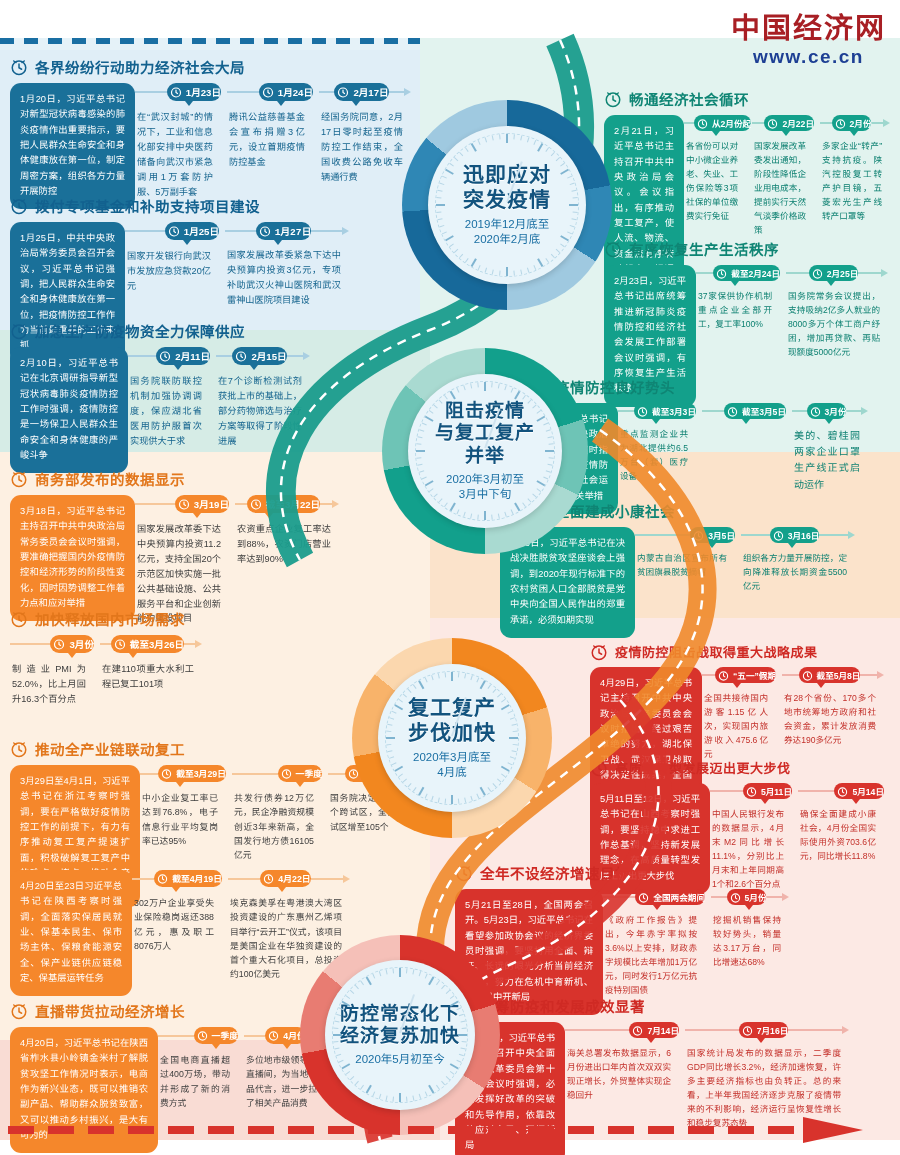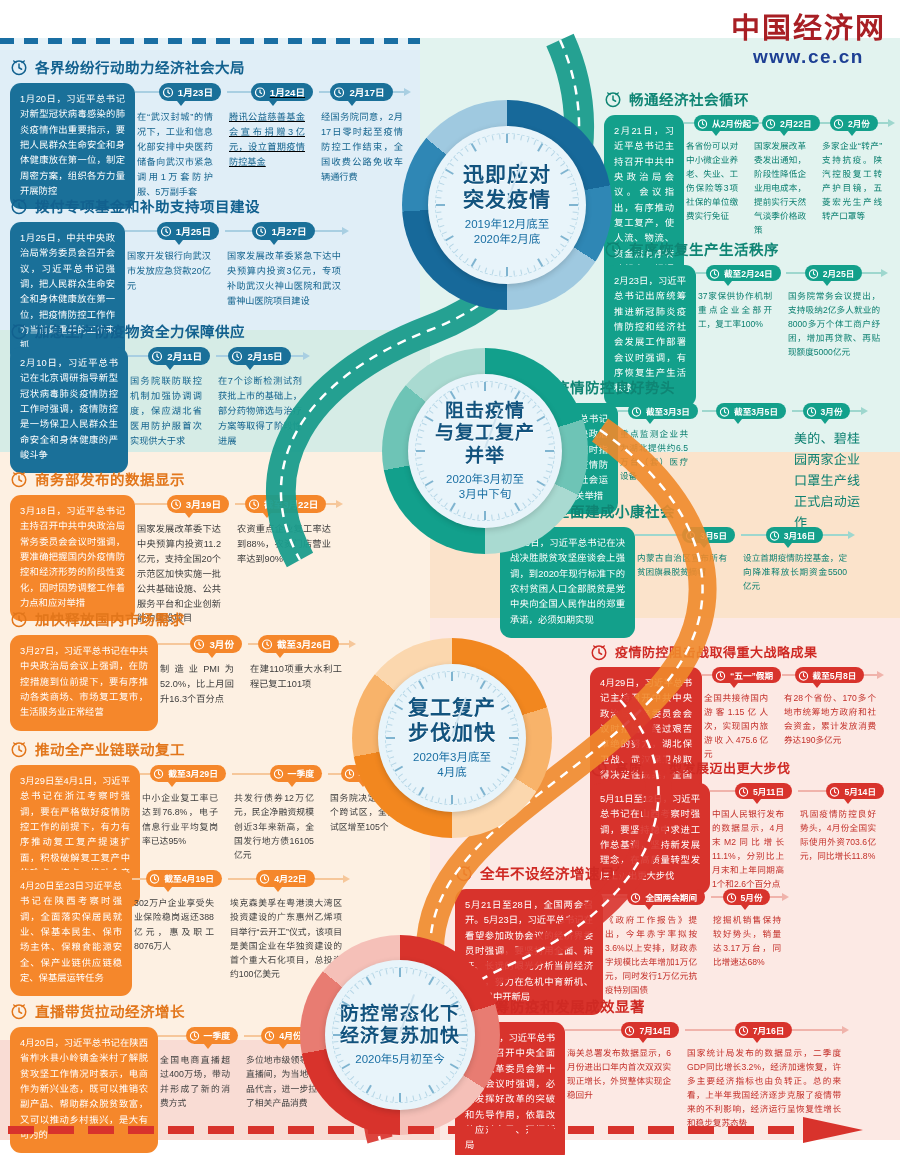--- a/index.html
+++ b/index.html
@@ -52,21 +52,21 @@
   .row { display:flex; align-items:flex-start; gap:0; }
   .lead {
     border-radius:11px; color:#fff; padding:9px 10px 10px 10px;
     font-size:9.3px; line-height:1.65; text-align:justify; flex:0 0 auto;
   }
   .steps { display:flex; flex:1 1 auto; }
   .step { position:relative; padding-right:6px; }
   .pill-row { display:flex; align-items:center; }
   .pill {
     display:flex; align-items:center; gap:4px;
-    border-radius:10px; padding:2px 8px 2px 3px; color:#fff;
+    border-radius:10px; padding:2px 0 2px 3px; color:#fff;
     font-size:9.6px; font-weight:bold; white-space:nowrap; position:relative;
   }
   .pill .tick { position:absolute; left:18px; bottom:-5px; width:0;height:0;
       border-left:4px solid transparent; border-right:4px solid transparent; }
   .connector { height:2px; flex:1 1 auto; min-width:10px; }
   .arrowend { width:0;height:0;border-top:4px solid transparent;border-bottom:4px solid transparent; }
   .body-txt { font-size:9.2px; line-height:1.62; padding:9px 8px 0 2px; text-align:justify; }
 
   
   .blue .sec-title{ color:#12618f; }
@@ -476,21 +476,21 @@
               <svg width="12" height="12" viewBox="0 0 24 24">
                 <circle cx="12" cy="13" r="9" fill="none" stroke="#fff" stroke-width="2.4"></circle>
                 <path d="M12 8v5l3 2" fill="none" stroke="#fff" stroke-width="2.4" stroke-linecap="round"></path>
               </svg>
               <span>1月23日</span>
               <span class="tick"></span>
             </div>
           </div>
           <div class="body-txt">在“武汉封城”的情况下，工业和信息化部安排中央医药储备向武汉市紧急调用1万套防护服、5万副手套</div>
         </div>
-        <div class="step" style="width:92px;text-decoration:underline;">
+        <div class="step" style="width:92px;">
           <div class="pill-row">
             <div class="connector"></div>
             <div class="pill">
               <svg width="12" height="12" viewBox="0 0 24 24">
                 <circle cx="12" cy="13" r="9" fill="none" stroke="#fff" stroke-width="2.4"></circle>
                 <path d="M12 8v5l3 2" fill="none" stroke="#fff" stroke-width="2.4" stroke-linecap="round"></path>
               </svg>
               <span>1月24日</span>
               <span class="tick"></span>
             </div>
@@ -536,21 +536,21 @@
               <svg width="12" height="12" viewBox="0 0 24 24">
                 <circle cx="12" cy="13" r="9" fill="none" stroke="#fff" stroke-width="2.4"></circle>
                 <path d="M12 8v5l3 2" fill="none" stroke="#fff" stroke-width="2.4" stroke-linecap="round"></path>
               </svg>
               <span>1月25日</span>
               <span class="tick"></span>
             </div>
           </div>
           <div class="body-txt">国家开发银行向武汉市发放应急贷款20亿元</div>
         </div>
-        <div class="step" style="width:130px;">
+        <div class="step" style="width:130px;font-family:Liberation Mono, monospace;">
           <div class="pill-row">
             <div class="connector"></div>
             <div class="pill">
               <svg width="12" height="12" viewBox="0 0 24 24">
                 <circle cx="12" cy="13" r="9" fill="none" stroke="#fff" stroke-width="2.4"></circle>
                 <path d="M12 8v5l3 2" fill="none" stroke="#fff" stroke-width="2.4" stroke-linecap="round"></path>
               </svg>
               <span>1月27日</span>
               <span class="tick"></span>
             </div>
@@ -761,21 +761,21 @@
               <svg width="11" height="11" viewBox="0 0 24 24">
                 <circle cx="12" cy="13" r="9" fill="none" stroke="#fff" stroke-width="2.4"></circle>
                 <path d="M12 8v5l3 2" fill="none" stroke="#fff" stroke-width="2.4" stroke-linecap="round"></path>
               </svg>
               <span>3月份</span>
               <span class="tick"></span>
             </div>
             <div class="connector"></div>
             <div class="arrowend"></div>
           </div>
-          <div class="body-txt" style="font-size:13px">美的、碧桂园两家企业口罩生产线正式启动运作</div>
+          <div class="body-txt" style="font-size:10px">美的、碧桂园两家企业口罩生产线正式启动运作</div>
         </div>
       </div>
     </div>
   </div>
 
   <div class="section green" style="left:500px;top:500px;width:395px;">
     <div class="sec-head">
       <svg class="clock-ico" width="18" height="18" viewBox="0 0 24 24">
         <circle cx="12" cy="13" r="9" fill="none" stroke="#0f8574" stroke-width="2"></circle>
         <path d="M12 8v5l3.5 2" fill="none" stroke="#0f8574" stroke-width="2" stroke-linecap="round"></path>
@@ -807,21 +807,21 @@
               <svg width="11" height="11" viewBox="0 0 24 24">
                 <circle cx="12" cy="13" r="9" fill="none" stroke="#fff" stroke-width="2.4"></circle>
                 <path d="M12 8v5l3 2" fill="none" stroke="#fff" stroke-width="2.4" stroke-linecap="round"></path>
               </svg>
               <span>3月16日</span>
               <span class="tick"></span>
             </div>
             <div class="connector"></div>
             <div class="arrowend"></div>
           </div>
-          <div class="body-txt" style="font-size:8.6px">设立首期疫情防控基金，定向降准释放长期资金5500亿元</div>
+          <div class="body-txt" style="font-size:8.6px">组织各方力量开展防控，定向降准释放长期资金5500亿元</div>
         </div>
       </div>
     </div>
   </div>
 
   <div class="section orange" style="left:10px;top:468px;width:400px;">
     <div class="sec-head">
       <svg class="clock-ico" width="18" height="18" viewBox="0 0 24 24">
         <circle cx="12" cy="13" r="9" fill="none" stroke="#e2761b" stroke-width="2"></circle>
         <path d="M12 8v5l3.5 2" fill="none" stroke="#e2761b" stroke-width="2" stroke-linecap="round"></path>
@@ -869,21 +869,20 @@
   <div class="section orange" style="left:10px;top:608px;width:410px;">
     <div class="sec-head">
       <svg class="clock-ico" width="18" height="18" viewBox="0 0 24 24">
         <circle cx="12" cy="13" r="9" fill="none" stroke="#e2761b" stroke-width="2"></circle>
         <path d="M12 8v5l3.5 2" fill="none" stroke="#e2761b" stroke-width="2" stroke-linecap="round"></path>
         <path d="M5 4l3 2M19 4l-3 2" stroke="#e2761b" stroke-width="2" stroke-linecap="round"></path>
       </svg>
       <div class="sec-title">加快释放国内市场需求</div>
     </div>
     <div class="row">
-      <div class="lead" style="width:148px;">3月27日，习近平总书记在中共中央政治局会议上强调，在防控措施到位前提下，要有序推动各类商场、市场复工复市，生活服务业正常经营</div>
       <div class="steps">
         <div class="step" style="width:90px;">
           <div class="pill-row">
             <div class="connector"></div>
             <div class="pill">
               <svg width="12" height="12" viewBox="0 0 24 24">
                 <circle cx="12" cy="13" r="9" fill="none" stroke="#fff" stroke-width="2.4"></circle>
                 <path d="M12 8v5l3 2" fill="none" stroke="#fff" stroke-width="2.4" stroke-linecap="round"></path>
               </svg>
               <span>3月份</span>
@@ -1133,21 +1132,21 @@
             <div class="connector"></div>
             <div class="pill" style="font-size:8.6px">
               <svg width="11" height="11" viewBox="0 0 24 24">
                 <circle cx="12" cy="13" r="9" fill="none" stroke="#fff" stroke-width="2.4"></circle>
                 <path d="M12 8v5l3 2" fill="none" stroke="#fff" stroke-width="2.4" stroke-linecap="round"></path>
               </svg>
               <span>5月14日</span>
               <span class="tick"></span>
             </div>
           </div>
-          <div class="body-txt" style="font-size:8.6px">巩固疫情防控良好势头，4月份全国实际使用外资703.6亿元，同比增长11.8%</div>
+          <div class="body-txt" style="font-size:8.6px">确保全面建成小康社会，4月份全国实际使用外资703.6亿元，同比增长11.8%</div>
         </div>
       </div>
     </div>
   </div>
 
   <div class="section red" style="left:455px;top:862px;width:440px;">
     <div class="sec-head">
       <svg class="clock-ico" width="18" height="18" viewBox="0 0 24 24">
         <circle cx="12" cy="13" r="9" fill="none" stroke="#cf2a24" stroke-width="2"></circle>
         <path d="M12 8v5l3.5 2" fill="none" stroke="#cf2a24" stroke-width="2" stroke-linecap="round"></path>

